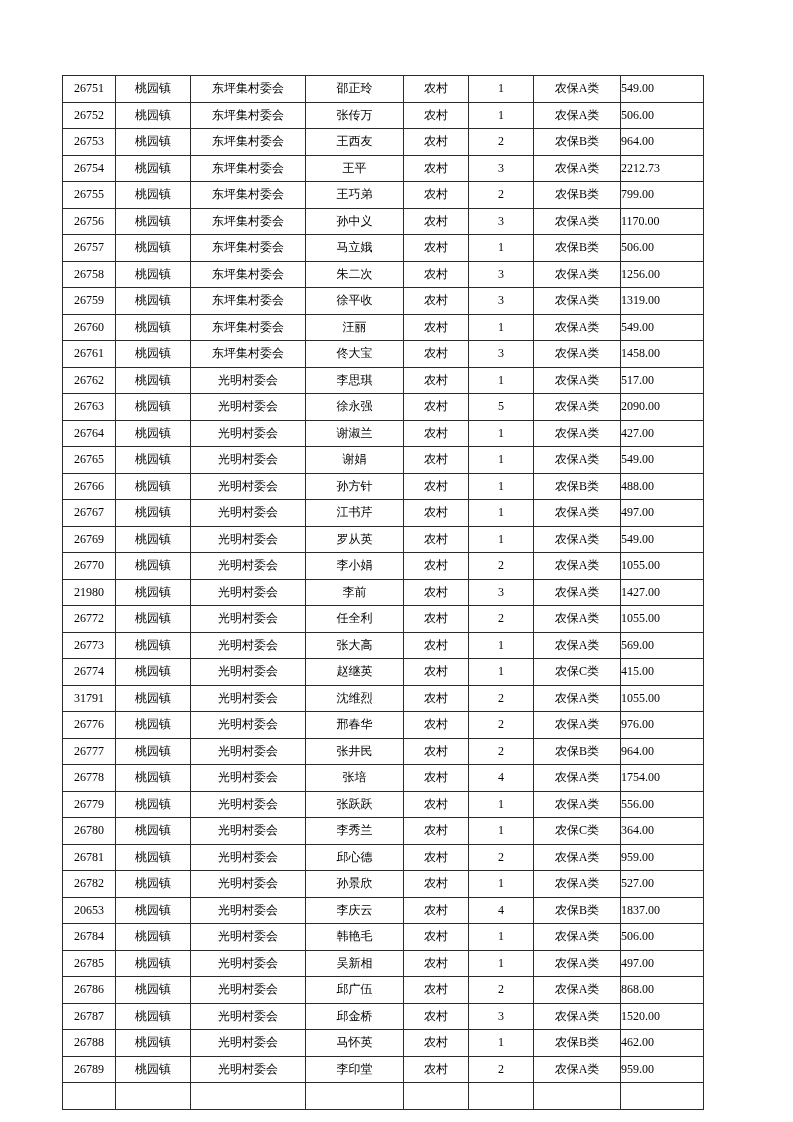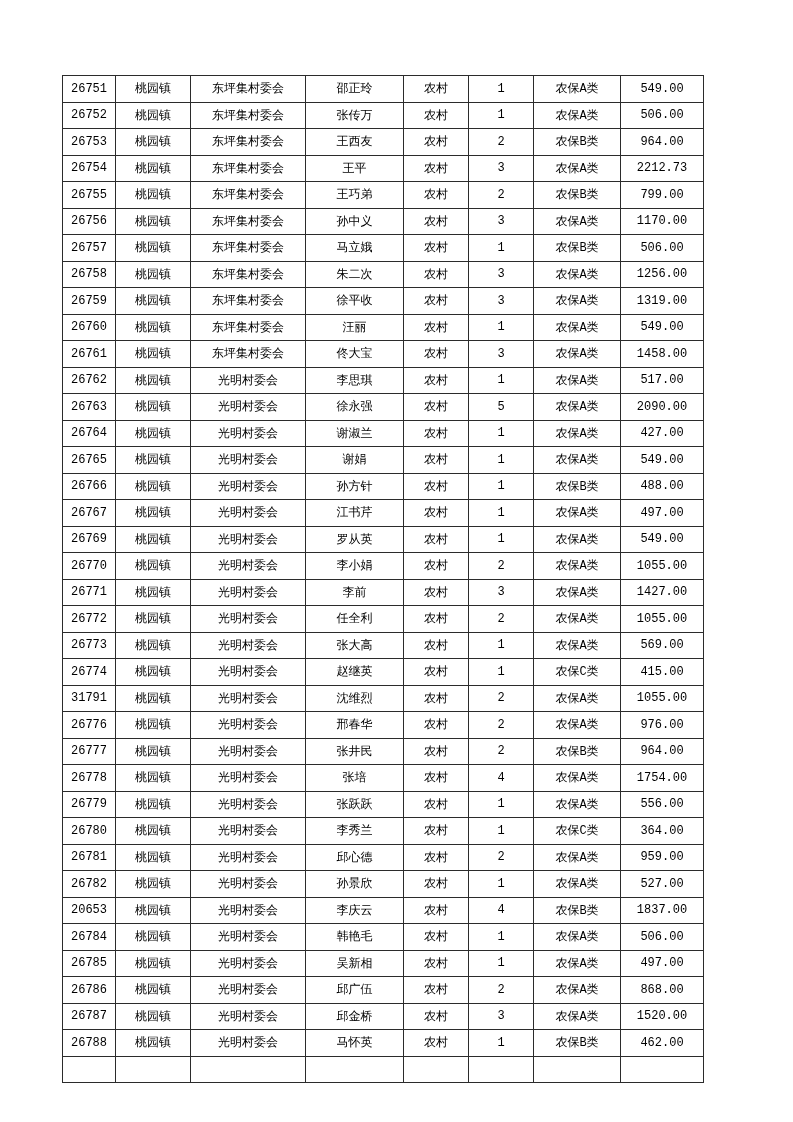--- a/index.html
+++ b/index.html
@@ -30,25 +30,24 @@
     color: #000000;
     text-align: center;
     vertical-align: middle;
     padding: 0;
     height: 25.5px;
     overflow: hidden;
     white-space: nowrap;
   }
   table.grid tr {
     height: 26.5px;
-    font-family: Liberation Mono, monospace;
   }
   
   table.grid td.col-7 {
-    text-align: center;
+    text-align: left;
   }
   
   table.grid tr.partial td {
     color: transparent;
   }
 </style>
 </head>
 <body>
 
 <div class="sheet">
@@ -248,21 +247,21 @@
           <td class="col-0">26770</td>
           <td class="col-1">桃园镇</td>
           <td class="col-2">光明村委会</td>
           <td class="col-3">李小娟</td>
           <td class="col-4">农村</td>
           <td class="col-5">2</td>
           <td class="col-6">农保A类</td>
           <td class="col-7">1055.00</td>
         </tr>
         <tr>
-          <td class="col-0">26771</td>
+          <td class="col-0">21980</td>
           <td class="col-1">桃园镇</td>
           <td class="col-2">光明村委会</td>
           <td class="col-3">李前</td>
           <td class="col-4">农村</td>
           <td class="col-5">3</td>
           <td class="col-6">农保A类</td>
           <td class="col-7">1427.00</td>
         </tr>
         <tr>
           <td class="col-0">26772</td>
@@ -426,20 +425,30 @@
         </tr>
         <tr>
           <td class="col-0">26788</td>
           <td class="col-1">桃园镇</td>
           <td class="col-2">光明村委会</td>
           <td class="col-3">马怀英</td>
           <td class="col-4">农村</td>
           <td class="col-5">1</td>
           <td class="col-6">农保B类</td>
           <td class="col-7">462.00</td>
+        </tr>
+        <tr>
+          <td class="col-0">26789</td>
+          <td class="col-1">桃园镇</td>
+          <td class="col-2">光明村委会</td>
+          <td class="col-3">李印堂</td>
+          <td class="col-4">农村</td>
+          <td class="col-5">2</td>
+          <td class="col-6">农保A类</td>
+          <td class="col-7">959.00</td>
         </tr>
         <tr class="partial">
           <td class="col-0"></td>
           <td class="col-1"></td>
           <td class="col-2"></td>
           <td class="col-3"></td>
           <td class="col-4"></td>
           <td class="col-5"></td>
           <td class="col-6"></td>
           <td class="col-7"></td>

